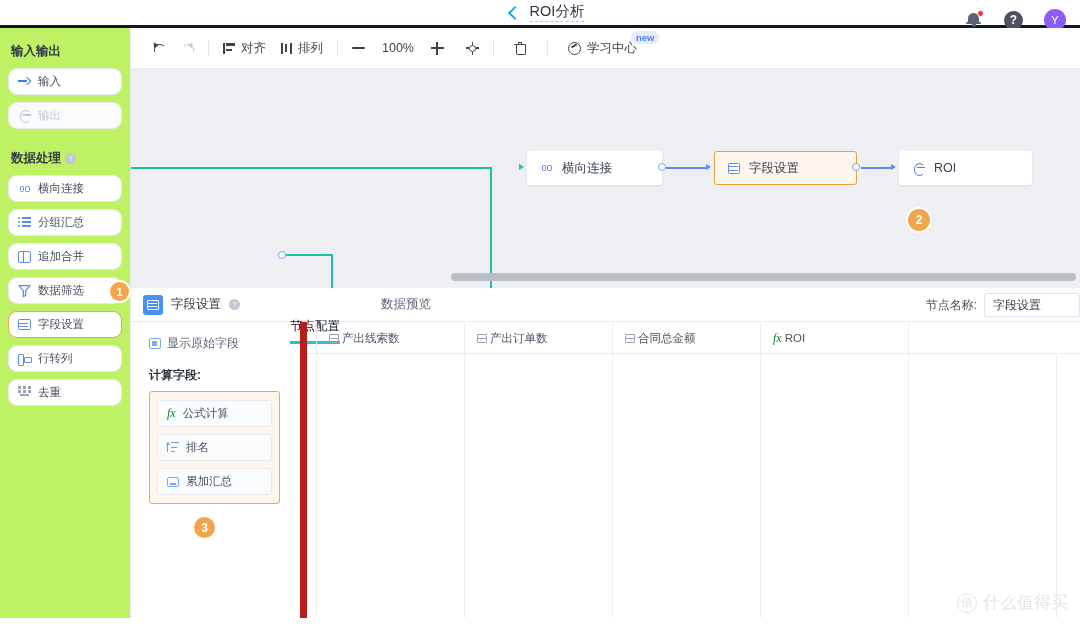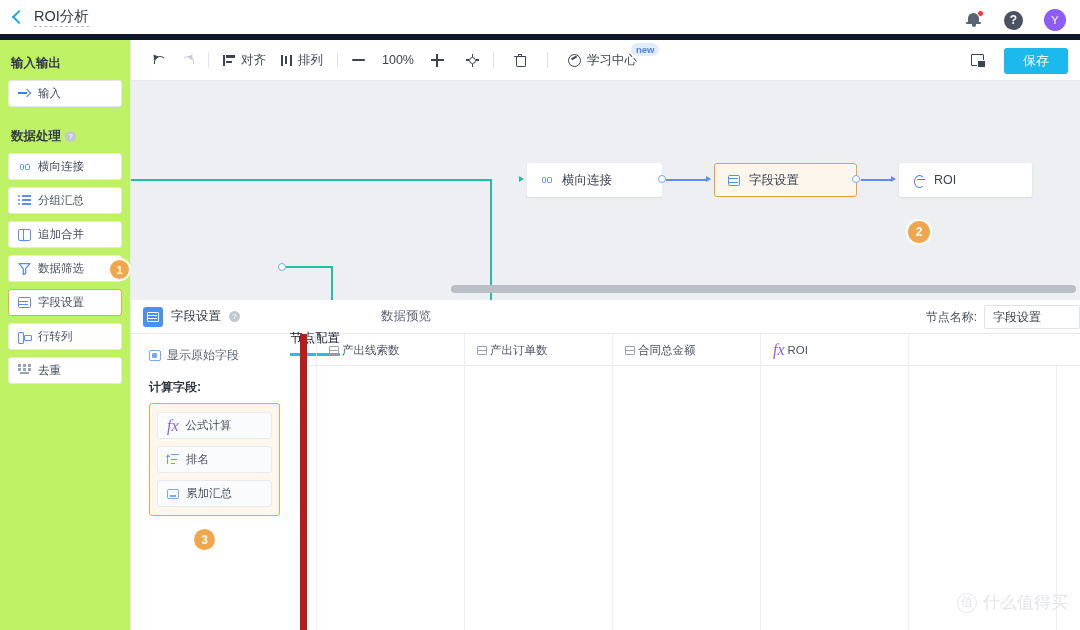--- a/index.html
+++ b/index.html
@@ -7,25 +7,26 @@
     width: 1080px; height: 630px;
     font-family: "Liberation Sans", "DejaVu Sans", sans-serif;
     background: #ffffff;
     overflow: hidden;
     position: relative;
     color: #333a47;
   }
 
   
   #app-header {
-    height: 40px; width: 1080px;
+    height: 28px; width: 1080px;
     background: #ffffff;
-    border-bottom: 6px solid #0f172a;
+    border-bottom: 3px solid #0f172a;
     display: flex; align-items: center;
     position: relative;
+    justify-content: center;
   }
   #back-btn {
     width: 34px; height: 40px;
     display: flex; align-items: center; justify-content: center;
     cursor: pointer;
   }
   .chev-left {
     width: 10px; height: 10px;
     border-left: 2.4px solid #18a8e0;
     border-bottom: 2.4px solid #18a8e0;
@@ -100,21 +101,21 @@
   }
   .qmark {
     width: 11px; height: 11px; border-radius: 50%;
     background: #c2c8d2; color: #fff; font-size: 8px;
     display: inline-flex; align-items: center; justify-content: center;
     font-weight: normal;
   }
   .side-item {
     height: 27px;
     border: 1px solid #e4e7ec;
-    border-radius: 3px;
+    border-radius: 9px;
     margin-bottom: 7px;
     display: flex; align-items: center;
     padding-left: 9px; gap: 7px;
     font-size: 11.5px; color: #464f5e;
     background: #fff;
     cursor: pointer;
     position: relative;
   }
   .side-item.disabled { color: #c3c8d1; background: #fafbfc; cursor: default; }
   .side-item.selected {
@@ -349,21 +350,21 @@
   #calc-label { font-size:12px;font-weight:bold;color:#2d3440; margin-bottom:7px; }
   #calc-box {
     width:131px; border:1.6px solid #f0a64a; background:#fdf6ec;
     border-radius:3px; padding:8px 7px; display:flex; flex-direction:column; gap:7px;
   }
   .calc-item {
     height:27px; background:#fafbfc; border:1px solid #e7eaef; border-radius:3px;
     display:flex;align-items:center; gap:7px; padding-left:9px;
     font-size:11.5px; color:#464f5e; cursor:pointer;
   }
-  .ic-fx { font-size:16px; color:#8b5cf6; font-style:italic; font-family:"Liberation Serif", serif; }
+  .ic-fx { font-size:12px; color:#15803d; font-style:italic; font-family:"Liberation Serif", serif; }
   .ic-rank { width:12px;height:11px;position:relative;}
   .ic-rank i{position:absolute;left:4px;height:1.4px;background:#6d9bec;}
   .ic-rank i:nth-child(1){top:0;width:8px;}
   .ic-rank i:nth-child(2){top:4.5px;width:6px;}
   .ic-rank i:nth-child(3){top:9px;width:4px;}
   .ic-rank::before{content:'';position:absolute;left:0;top:1px;width:1.4px;height:9px;background:#6d9bec;}
   .ic-rank::after{content:'';position:absolute;left:-1.2px;top:0px;width:0;height:0;border-left:2.2px solid transparent;border-right:2.2px solid transparent;border-bottom:3px solid #6d9bec;}
   .ic-accum { width:12px;height:10px;border:1.3px solid #7aa6ec;border-radius:2px;position:relative;}
   .ic-accum::after{content:'';position:absolute;left:1.6px;bottom:1px;width:6.5px;height:1.3px;background:#7aa6ec;}
   #badge-3 { width:21px;height:21px; left:63px; top:195px; font-size:12px; }
@@ -414,20 +415,24 @@
 
     <div class="side-section-title">
       <span>输入输出</span>
     </div>
 
     <div class="side-item">
       <span class="si-ico ic-arrow-in"></span>
       <span>输入</span>
     </div>
 
+    <div class="side-item disabled">
+      <span class="si-ico ic-arrow-out"></span>
+      <span>输出</span>
+    </div>
 
     <div class="side-sep"></div>
 
     <div class="side-section-title">
       <span>数据处理</span>
       <span class="qmark">?</span>
     </div>
 
     <div class="side-item">
       <span class="si-ico ic-link">
@@ -539,24 +544,20 @@
             <i></i>
           </span>
       </div>
       <span class="tb-div" style="margin-left:14px;"></span>
       <div class="tb-btn" id="study-center-btn" style="margin-left:6px;">
         <span class="ic-study"></span>
         <span>学习中心</span>
       </div>
       <span id="new-badge">new</span>
 
-      <div id="toolbar-right">
-        <span class="ic-template"></span>
-        <button id="save-btn">保存</button>
-      </div>
     </div>
 
     <div id="canvas">
 
       <span class="conn-green" style="left:0px; top:98px; width:361px; height:1.8px;"></span>
       <span class="conn-green" style="left:359px; top:98px; width:1.8px; height:122px;"></span>
       <span class="arrow-head green" style="left:388px; top:94.5px;"></span>
 
       <div class="node" style="left:396px; top:82px; width:135px;">
         <span class="ic-link">

